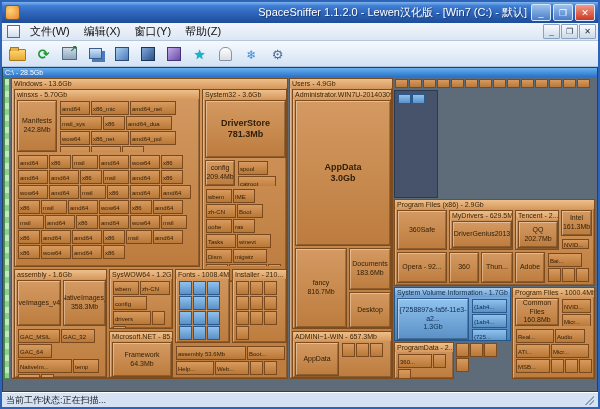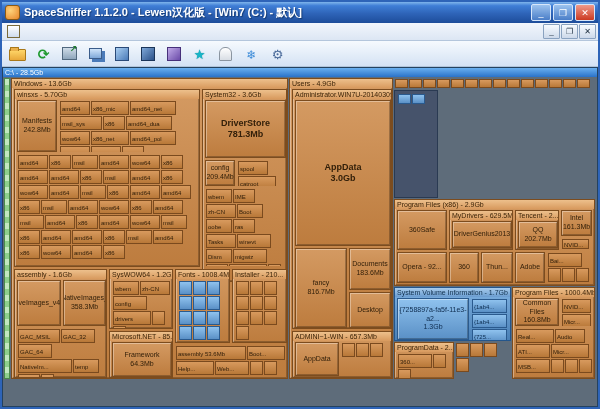--- a/index.html
+++ b/index.html
@@ -3,21 +3,21 @@
 <meta charset="utf-8">
 <style>
   html,body{margin:0;padding:0;background:#9db8d2;}
   body{width:600px;height:409px;overflow:hidden;font-family:"Liberation Sans","DejaVu Sans",sans-serif;}
   .window{box-sizing:border-box;width:600px;height:409px;display:flex;flex-direction:column;
     border:2px solid #2e64b8;background:#d8e4f4;}
   
   .titlebar{height:21px;flex:0 0 21px;display:flex;align-items:center;padding:0 3px;gap:4px;
     background:linear-gradient(180deg,#7fb5ec 0%,#3f7ed6 18%,#2e64b8 55%,#1d4c9a 100%);}
   .app-icon{width:13px;height:13px;border-radius:3px;background:radial-gradient(circle at 35% 35%,#ffd27a,#e8862a);border:1px solid #8a5a14;}
-  .title-text{flex:1;color:#fff;font-size:11px;font-weight:bold;white-space:nowrap;overflow:hidden;text-shadow:1px 1px 1px #143a74;}
+  .title-text{flex:1;color:#fff;font-size:11px;font-weight:normal;white-space:nowrap;overflow:hidden;text-shadow:1px 1px 1px #143a74;text-align:right;}
   .tb-btns{display:flex;gap:2px;}
   .tbtn{width:18px;height:15px;display:flex;align-items:center;justify-content:center;font-size:9px;color:#fff;
     background:linear-gradient(#9cc2ee,#4a7ec8);border:1px solid #d6e6fa;border-radius:2px;}
   .tbtn.close{background:linear-gradient(#f09a8a,#cc3a22);}
   
   .menubar{height:17px;flex:0 0 17px;display:flex;align-items:center;background:linear-gradient(#f2f6fc,#dce6f4);
     border-bottom:1px solid #b4c6dc;padding:0 2px;font-size:11px;}
   .doc-icon{width:11px;height:11px;margin:0 3px;background:linear-gradient(#fff,#cfdcee);border:1px solid #7a6a3a;}
   .menu-item{padding:0 7px;color:#111;}
   .mdi-btns{margin-left:auto;display:flex;gap:1px;}
@@ -87,20 +87,21 @@
     <span class="title-text">SpaceSniffer 1.1.2.0 - Lewen汉化版 - [Win7 (C:) - 默认]</span>
     <span class="tb-btns">
       <span class="tbtn">_</span>
       <span class="tbtn">❐</span>
       <span class="tbtn close">✕</span>
     </span>
   </div>
 
   <div class="menubar">
     <span class="doc-icon"></span>
+    <span id="menus"><span class="menu-item">文件(W)</span><span class="menu-item">编辑(X)</span><span class="menu-item">窗口(Y)</span><span class="menu-item">帮助(Z)</span></span>
     <span class="mdi-btns">
       <span class="mbtn">_</span>
       <span class="mbtn">❐</span>
       <span class="mbtn">✕</span>
     </span>
   </div>
 
   <div class="toolbar" id="toolbar">
       <span class="tool-btn">
         <span class="ticon i-folder"></span>
@@ -456,14 +457,18 @@
         </div>
         <div class="tiles" style="left: 452px; top: 274px; width: 56px; height: 37px;">
           <div class="tile t-dir" style="width: 13px;"></div>
           <div class="tile t-dir" style="width: 13px;"></div>
           <div class="tile t-dir" style="width: 13px;"></div>
           <div class="tile t-dir" style="width: 13px;"></div>
         </div>
       </div>
     </div>
 
+  <div class="statusbar">
+    <span>当前工作状态:正在扫描...</span>
+    <span class="grip"></span>
+  </div>
 
 </div>
 
 </body></html>

